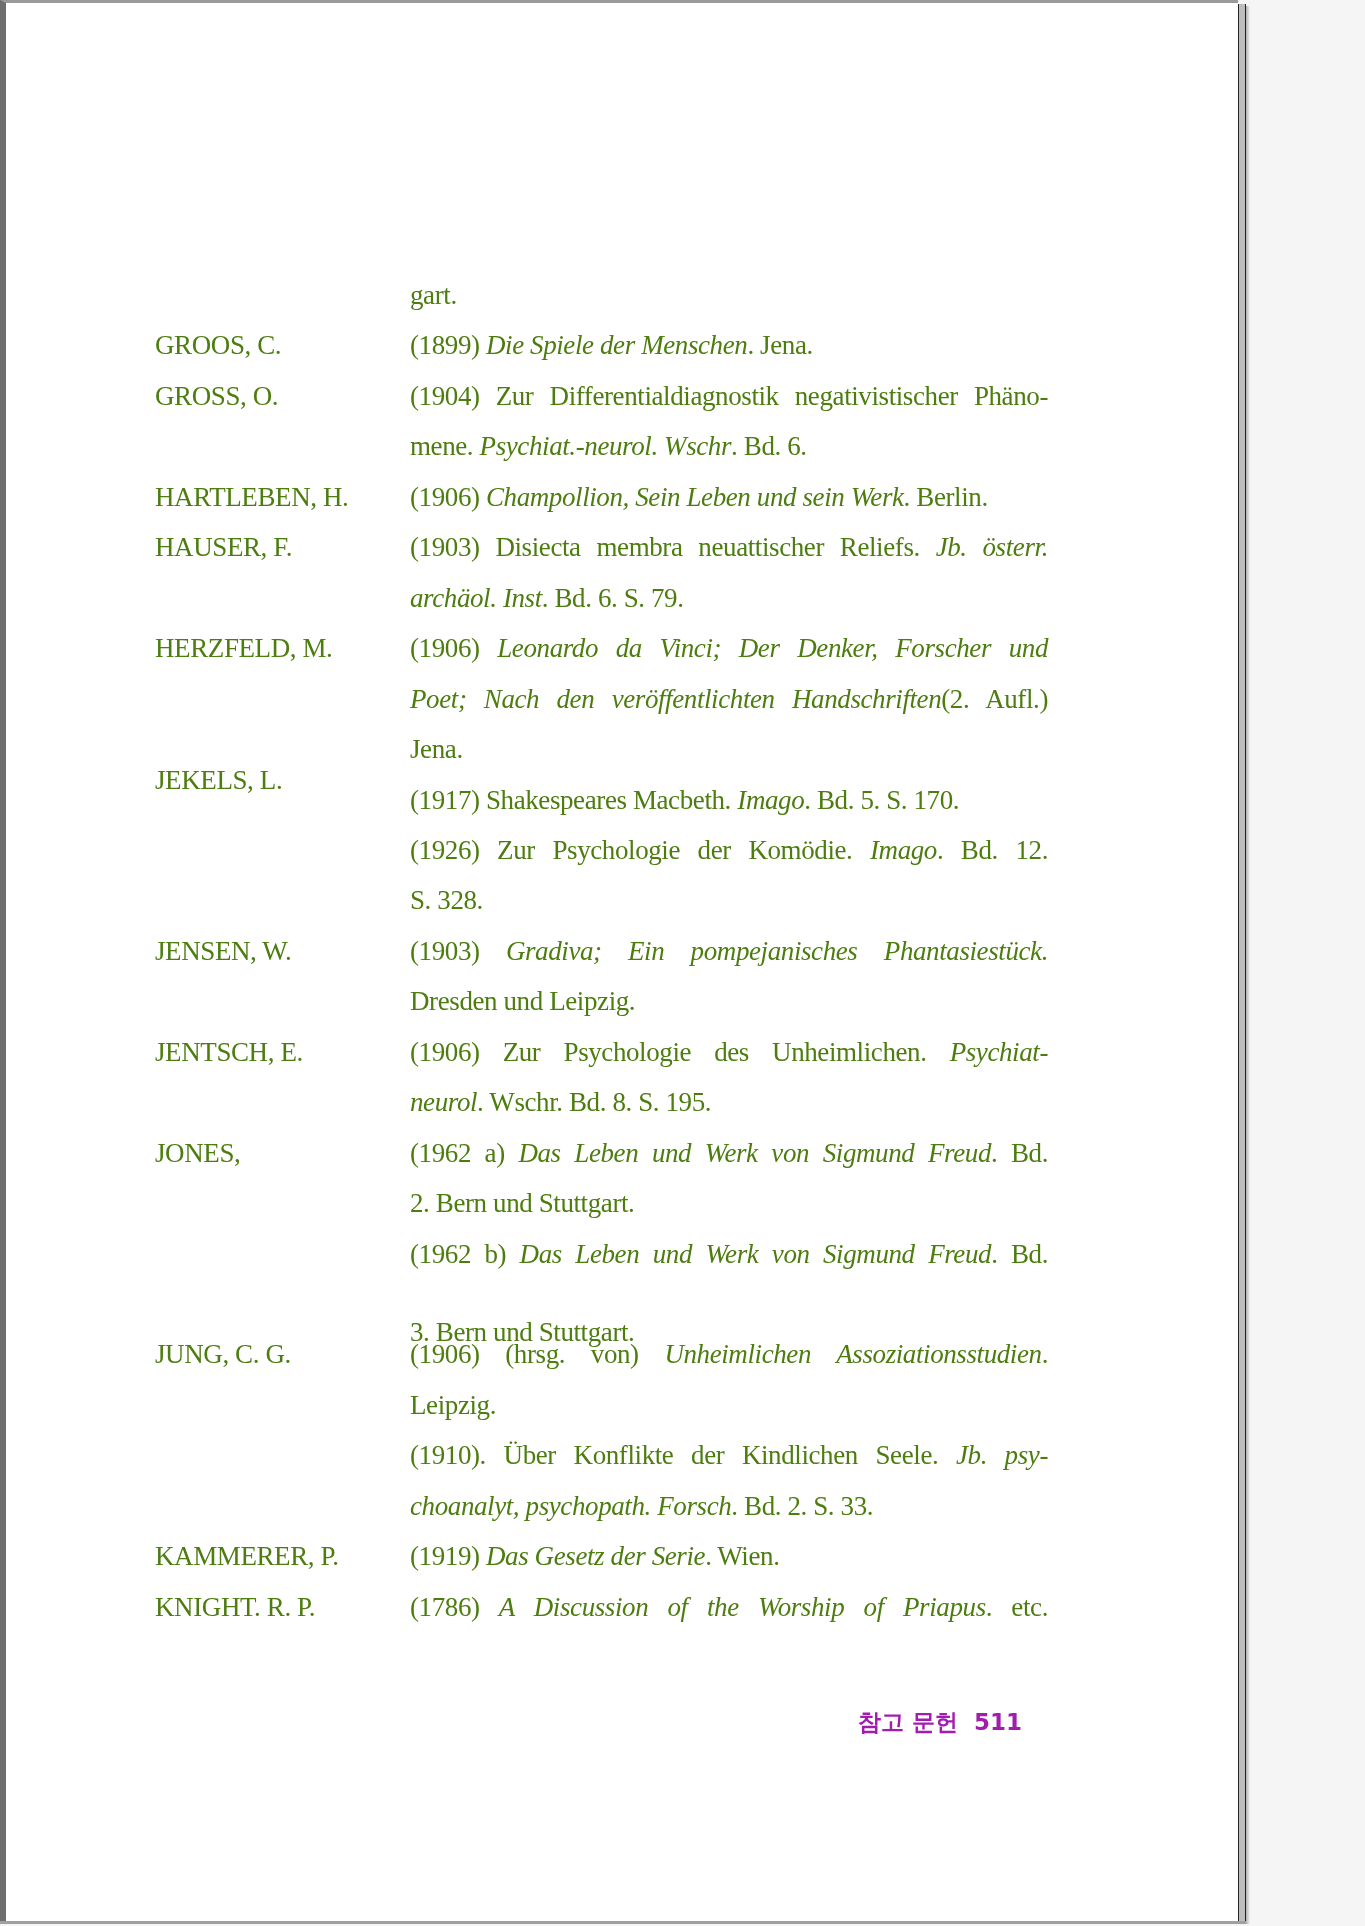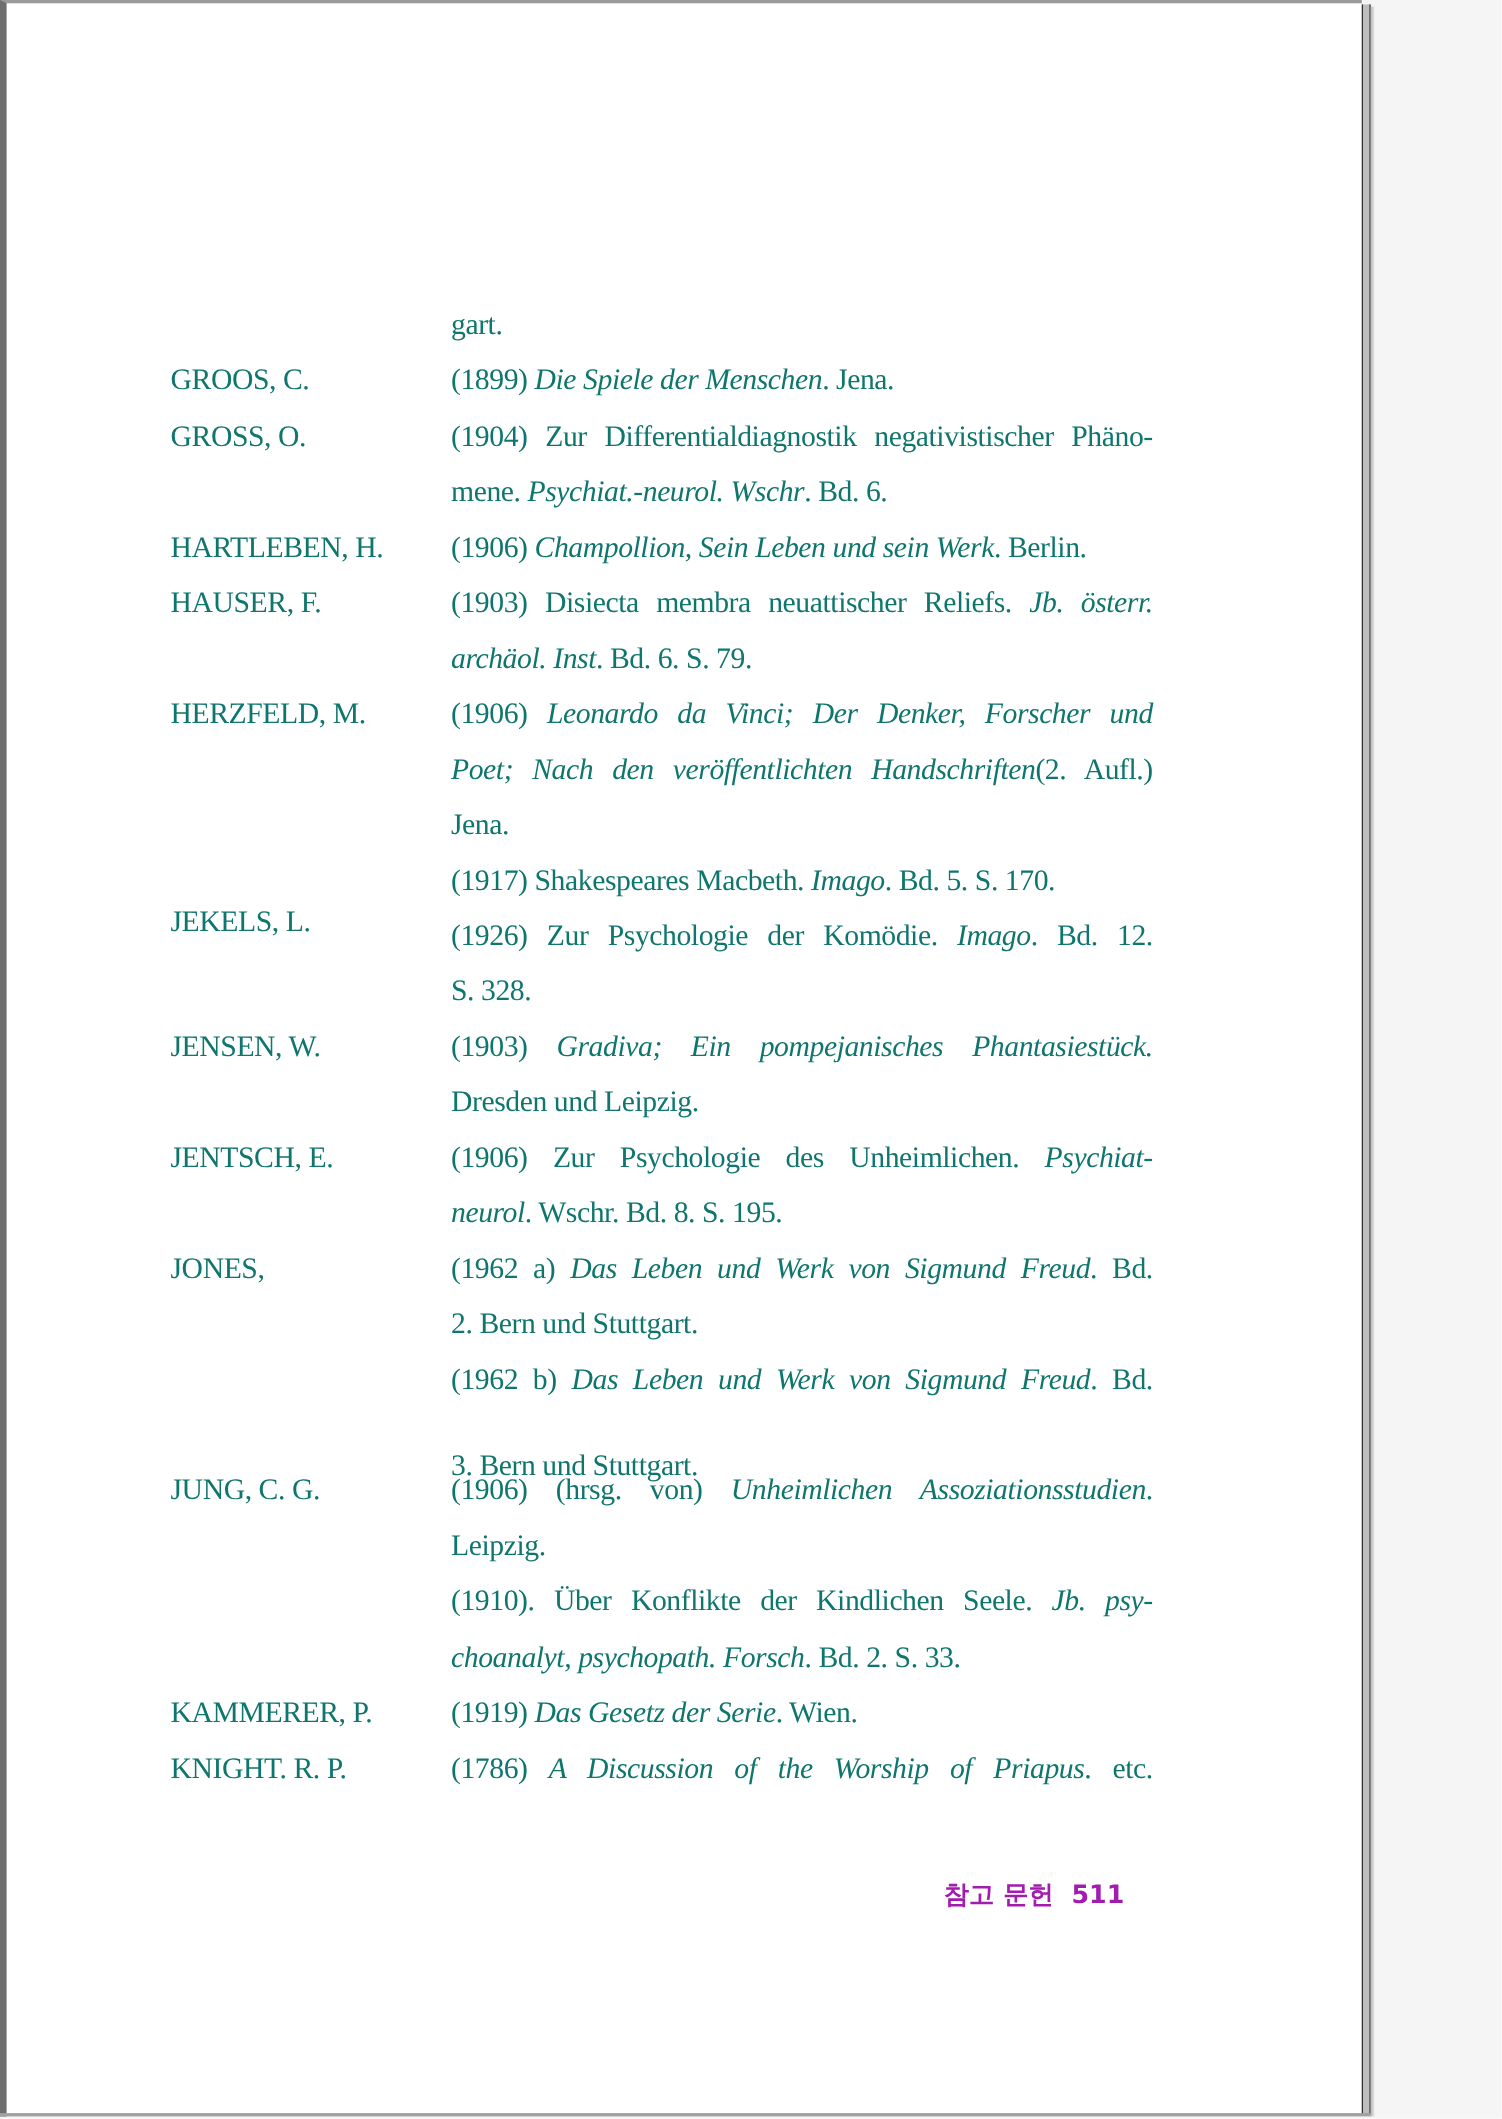--- a/index.html
+++ b/index.html
@@ -22,21 +22,21 @@
   .page-shadow {
     position: absolute; left: 1246px; top: 6px; width: 4px; height: 1918px;
     background: linear-gradient(to right, #b0b0b0, #f5f5f5);
   }
   .page-bottom {
     position: absolute; left: 0; top: 1921px; width: 1246px; height: 3px; background: #a0a0a0;
   }
   .line {
     position: absolute; white-space: nowrap;
     font-family: "Liberation Serif", "DejaVu Serif", serif;
-    font-size: 27px; color: #0f766e; letter-spacing: -0.4px;
+    font-size: 27px; color: #4d7c0f; letter-spacing: -0.4px;
   }
   .author { left: 155px; }
   .ref { left: 410px; }
   .ref.just { width: 638px; text-align: justify; text-align-last: justify; }
   i { font-style: italic; margin-top: 44px; }
   .footer {
     position: absolute; left: 858px; top: 1707px;
     font-family: "DejaVu Sans", sans-serif; font-weight: bold; font-size: 23px; color: #a21caf;
     white-space: nowrap;
   }
@@ -58,21 +58,21 @@
     <div class="line ref" style="top: 431.35px;"><span>mene. </span><i>Psychiat.-neurol. Wschr</i><span>. Bd. 6.</span></div>
     <div class="line author" style="top: 481.8px;">HARTLEBEN, H.</div>
     <div class="line ref" style="top: 481.8px;"><span>(1906) </span><i>Champollion, Sein Leben und sein Werk</i><span>. Berlin.</span></div>
     <div class="line author" style="top: 532.25px;">HAUSER, F.</div>
     <div class="line ref just" style="top: 532.25px;"><span>(1903) Disiecta membra neuattischer Reliefs. </span><i>Jb. österr.</i></div>
     <div class="line ref" style="top: 582.7px;"><i>archäol. Inst</i><span>. Bd. 6. S. 79.</span></div>
     <div class="line author" style="top: 633.15px; text-align: center;">HERZFELD, M.</div>
     <div class="line ref just" style="top: 633.15px;"><span>(1906) </span><i>Leonardo da Vinci; Der Denker, Forscher und</i></div>
     <div class="line ref just" style="top: 683.6px;"><i>Poet; Nach den veröffentlichten Handschriften</i><span>(2. Aufl.)</span></div>
     <div class="line ref" style="top: 734.05px;"><span>Jena.</span></div>
-    <div class="line author" style="top: 822px;">JEKELS, L.</div>
+    <div class="line author" style="top: 765px;">JEKELS, L.</div>
     <div class="line ref" style="top: 784.5px;"><span>(1917) Shakespeares Macbeth. </span><i>Imago</i><span>. Bd. 5. S. 170.</span></div>
     <div class="line ref just" style="top: 834.95px;"><span>(1926) Zur Psychologie der Komödie. </span><i>Imago</i><span>. Bd. 12.</span></div>
     <div class="line ref" style="top: 885.4px;"><span>S. 328.</span></div>
     <div class="line author" style="top: 935.85px;">JENSEN, W.</div>
     <div class="line ref just" style="top: 935.85px;"><span> (1903) </span><i>Gradiva; Ein pompejanisches Phantasiestück.</i></div>
     <div class="line ref" style="top: 986.3px;"><span>Dresden und Leipzig.</span></div>
     <div class="line author" style="top: 1036.75px;">JENTSCH, E.</div>
     <div class="line ref just" style="top: 1036.75px;"><span> (1906) Zur Psychologie des Unheimlichen. </span><i>Psychiat-</i></div>
     <div class="line ref" style="top: 1087.2px;"><i>neurol</i><span>. Wschr. Bd. 8. S. 195.</span></div>
     <div class="line author" style="top: 1137.65px;">JONES,</div>

